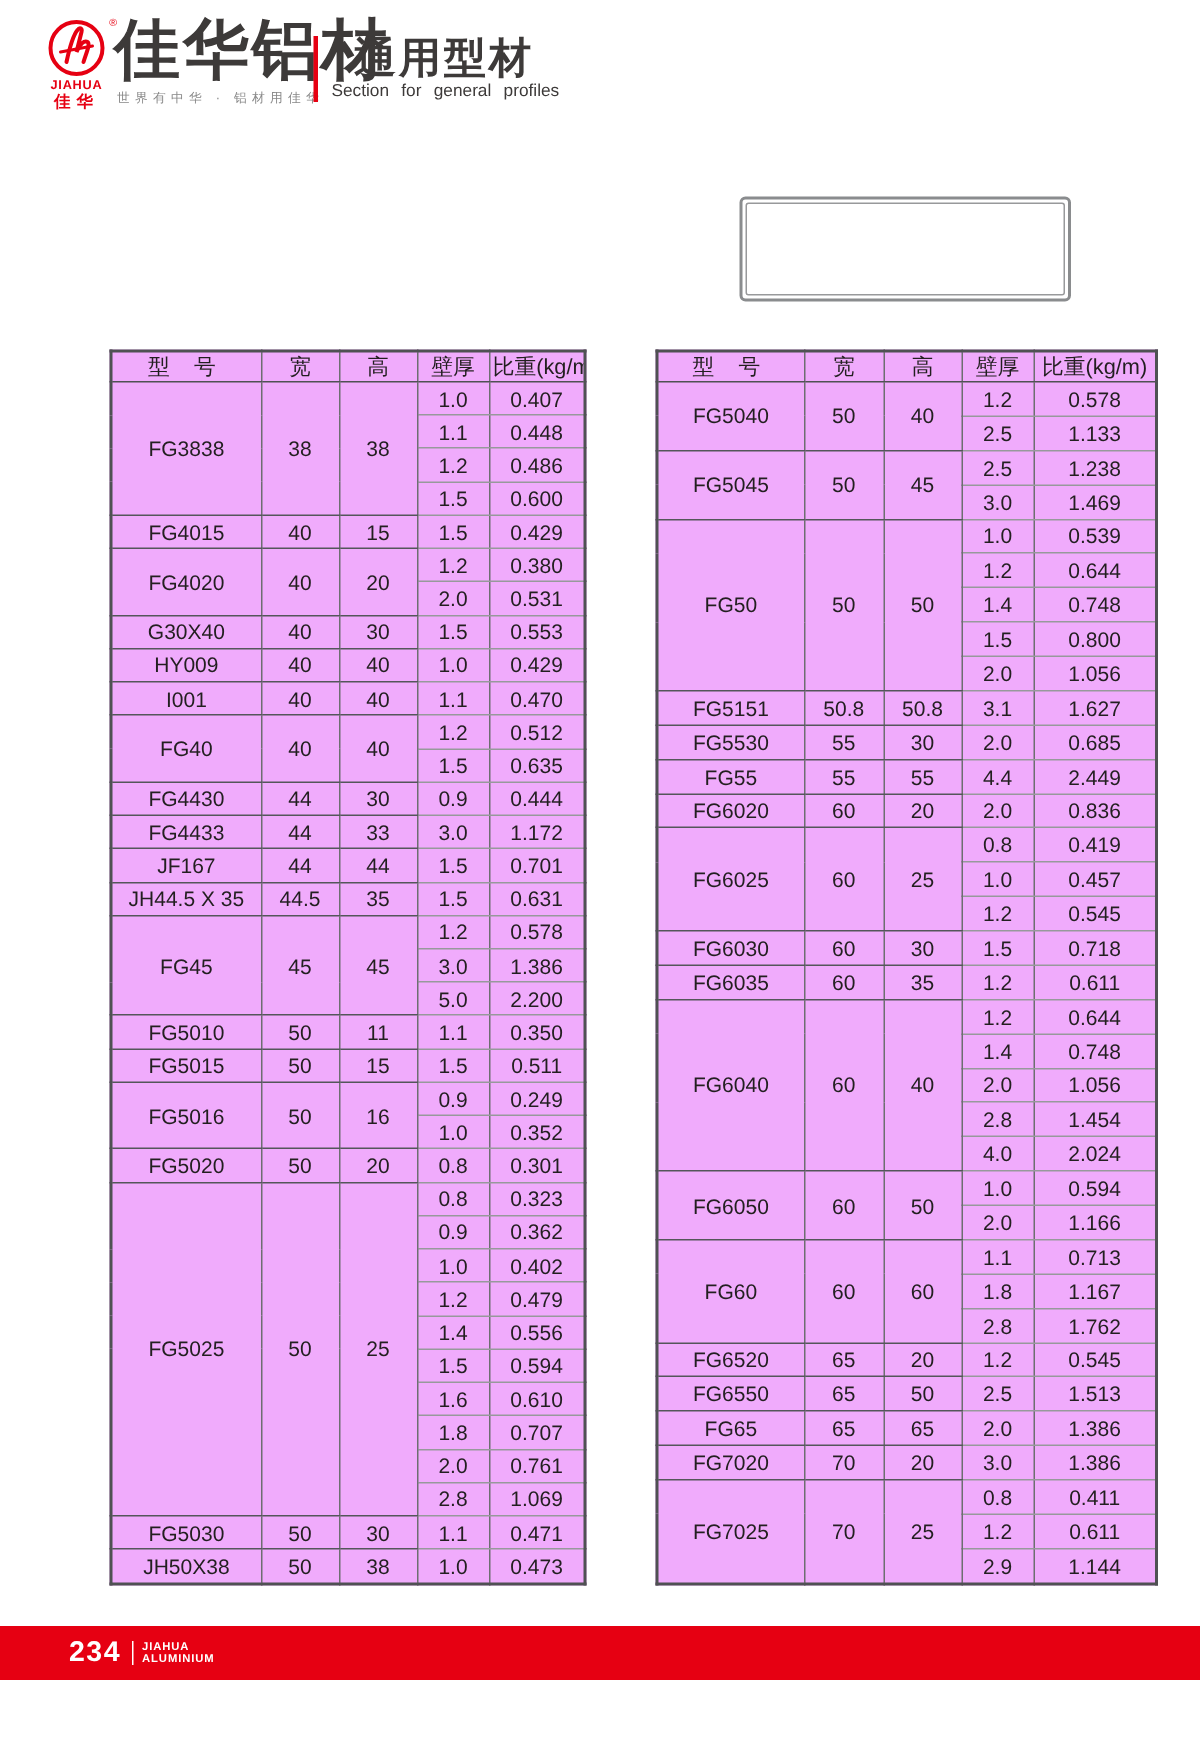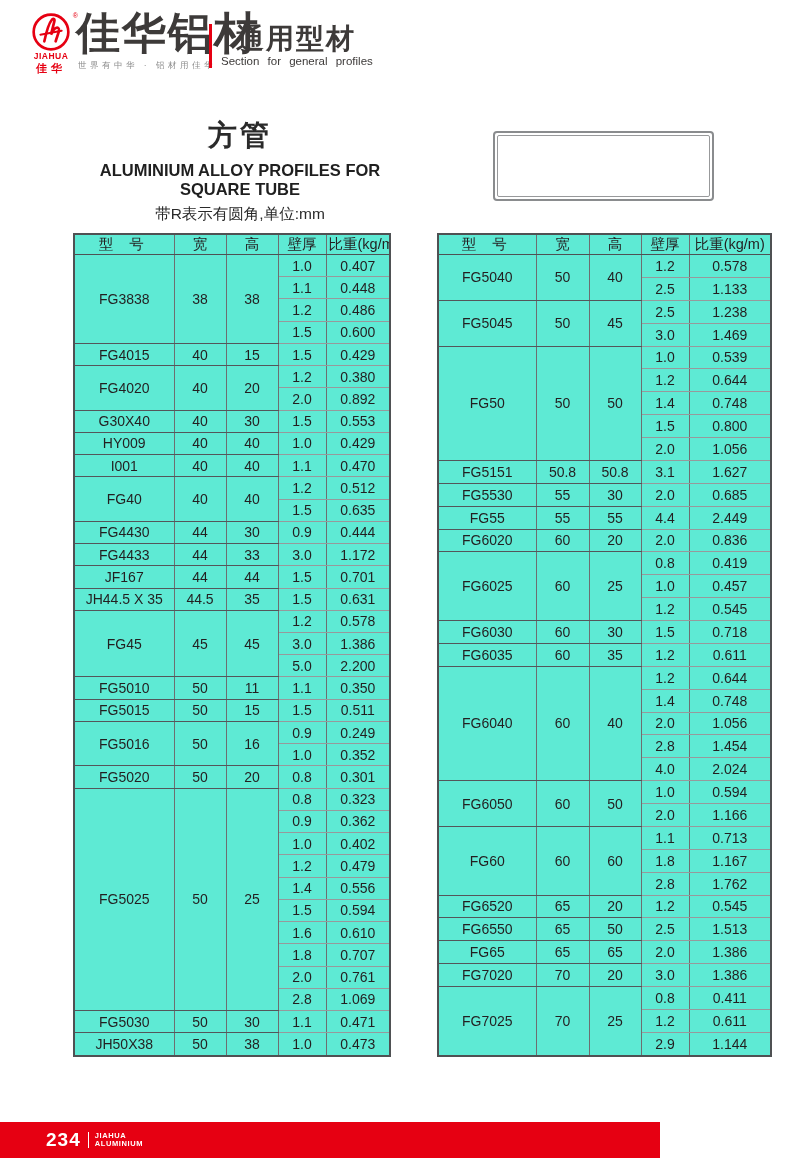--- a/index.html
+++ b/index.html
@@ -23,35 +23,35 @@
   .title-cn{font-size:29px;font-weight:600;color:#2a2a2a;letter-spacing:3px;}
   .title-en{font-size:16.5px;font-weight:700;color:#1f1f1f;margin-top:5px;}
   .title-note{font-size:15.5px;color:#2a2a2a;margin-top:5px;}
 
   
   .tube{position:absolute;left:493px;top:131px;width:213px;height:62px;
         border:2.5px solid #8a8c8e;border-radius:4px;padding:2px;background:#fff;}
   .tube-inner{width:100%;height:100%;box-sizing:border-box;border:1.5px solid #98999b;border-radius:2px;background:#fff;}
 
   
-  .ptable{position:absolute;top:233px;border-collapse:collapse;table-layout:fixed;height:824px;background:#5eead4;
+  .ptable{position:absolute;top:233px;border-collapse:collapse;table-layout:fixed;height:824px;background:#f0abfc;
           border:2px solid #4f5153;}
   .ptable.left{left:73px;width:316px;}
   .ptable.right{left:437px;width:333px;}
   .ptable th,.ptable td{padding:0 2px;text-align:center;vertical-align:middle;
           font-size:14px;color:#231f20;font-weight:400;overflow:hidden;white-space:nowrap;
           border-left:1px solid #6d6e70;border-right:1px solid #6d6e70;
           border-top:1px solid #97999b;border-bottom:1px solid #97999b;}
   .ptable th{font-size:14.5px;border-bottom:1.5px solid #4f5153;border-top:1.5px solid #4f5153;}
   .ptable th:first-child{letter-spacing:6px;}
   .ptable tr.group-start td{border-top:1.4px solid #54565a;}
   .ptable td.group-cell{border-top:1.4px solid #54565a;border-bottom:1.4px solid #54565a;}
 
   
-  .footer-bar{position:absolute;left:0;top:1122px;width:660px;height:36px;
+  .footer-bar{position:absolute;left:0;top:1084px;width:800px;height:36px;
               background:var(--accent_red,#ed1c24);display:flex;align-items:center;}
   .page-number{margin-left:46px;font-size:19px;font-weight:800;color:#ffffff;letter-spacing:1px;}
   .footer-divider{width:1px;height:16px;background:#ffffff;margin:0 6px 0 7px;}
   .footer-brand{display:flex;flex-direction:column;justify-content:center;}
   .footer-brand span{font-size:7.5px;line-height:8.5px;color:#ffffff;font-weight:700;letter-spacing:.6px;}
 </style>
 </head>
 <body>
 
 <div class="page">
@@ -65,25 +65,20 @@
     </svg>
     <div class="logo-en">JIAHUA</div>
     <div class="logo-cn">佳华</div>
   </div>
   <div class="brand">佳华铝材</div>
   <div class="tagline">世界有中华 · 铝材用佳华</div>
   <div class="vdivider"></div>
   <div class="section-cn">通用型材</div>
   <div class="section-en">Section for general profiles</div>
 
-  <div class="title-block">
-    <div class="title-cn">方管</div>
-    <div class="title-en">ALUMINIUM ALLOY PROFILES FOR SQUARE TUBE</div>
-    <div class="title-note">带R表示有圆角,单位:mm</div>
-  </div>
 
   <div class="tube">
     <div class="tube-inner"></div>
   </div>
 
   <table class="ptable left">
       <colgroup>
         <col style="width: 100px;">
         <col style="width: 52px;">
         <col style="width: 52px;">
@@ -128,21 +123,21 @@
         </tr>
         <tr class="group-start">
           <td rowspan="2" class="group-cell">FG4020</td>
           <td rowspan="2" class="group-cell">40</td>
           <td rowspan="2" class="group-cell">20</td>
           <td>1.2</td>
           <td>0.380</td>
         </tr>
         <tr>
           <td>2.0</td>
-          <td>0.892</td>
+          <td>0.531</td>
         </tr>
         <tr class="group-start">
           <td rowspan="1" class="group-cell">G30X40</td>
           <td rowspan="1" class="group-cell">40</td>
           <td rowspan="1" class="group-cell">30</td>
           <td>1.5</td>
           <td>0.553</td>
         </tr>
         <tr class="group-start">
           <td rowspan="1" class="group-cell">HY009</td>

